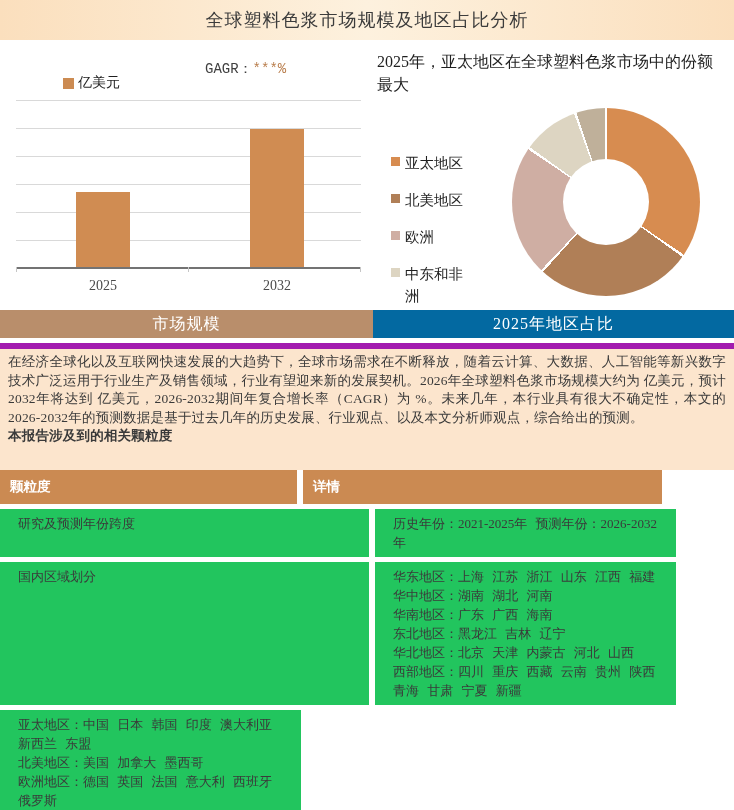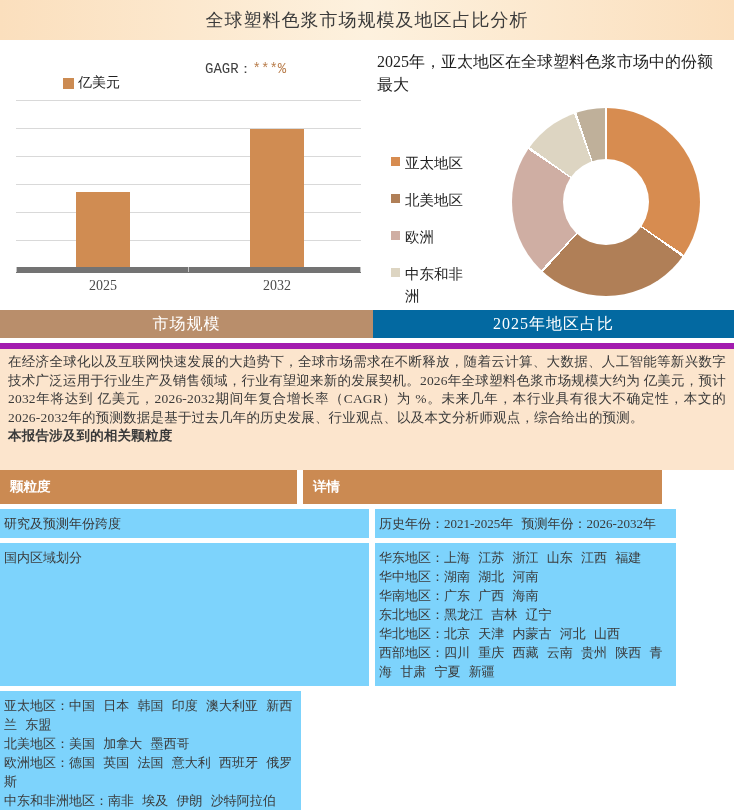--- a/index.html
+++ b/index.html
@@ -14,21 +14,21 @@
     background:linear-gradient(90deg,#fbdfbd 0%,#fdf1de 50%,#fbdfbd 100%);
   }
   .title-bar h1{margin:8px;font-size:18px;font-weight:400;color:#3c3c3c;letter-spacing:1px;}
   
   .charts-row{position:relative;height:268px;background:#ffffff;}
   .chart-left{position:absolute;left:0;top:0;width:367px;height:268px;}
   .bar-legend{position:absolute;left:55px;top:34px;display:flex;align-items:center;font-size:14px;color:#1f1f1f;margin-left:8px;}
   .legend-swatch{width:11px;height:11px;display:inline-block;margin-right:4px;}
   .gagr{position:absolute;left:205px;top:20px;font-size:14px;color:#3f3f3f;font-family:"Liberation Mono","DejaVu Sans Mono",monospace;}
   .gagr .stars{color:#b87c4a;}
-  .plot{position:absolute;left:16px;top:60px;width:345px;height:167px;border-bottom:6px solid #737373;}
+  .plot{position:absolute;left:16px;top:60px;width:345px;height:167px;border-bottom:2px solid #737373;}
   .gridline{position:absolute;left:0;width:100%;height:1px;background:#d9d9d9;}
   .bar{position:absolute;bottom:0;width:54px;background:#d08c52;}
   .tick{position:absolute;top:167px;width:1px;height:5px;background:#c6c6c6;}
   .x-label{position:absolute;top:178px;width:60px;text-align:center;font-size:14px;color:#4a4a4a;}
   .chart-right{position:absolute;left:367px;top:0;width:367px;height:268px;}
   .donut-title{margin:10px 8px 0 10px;font-size:16px;line-height:23px;color:#1f1f1f;}
   .pie-legend{position:absolute;left:12px;top:100px;list-style:none;margin:12px;padding:0;}
   .pie-legend li{display:flex;margin-bottom:15px;font-size:14.5px;color:#1f1f1f;}
   .pie-legend .marker{width:9px;height:9px;margin:5px 5px 0 0;flex:0 0 9px;}
   .pie-legend .lbl{width:62px;line-height:22px;}
@@ -46,21 +46,21 @@
   }
   .summary p{margin:0;font-size:13.5px;line-height:18.5px;color:#3a3a3a;text-align:justify;letter-spacing:0.2px;}
   .table-heading{margin:5px 0 0 0;text-align:center;font-size:13.5px;font-weight:bold;color:#111111;}
   
   .gran-table{margin-top:0;}
   .t-header{display:flex;height:34px;margin-bottom:5px;}
   .t-header .h-cell{background:#cb8a52;color:#ffffff;font-weight:bold;font-size:13.5px;display:flex;align-items:center;padding-left:10px;box-sizing:border-box;}
   .h-left{width:297px;margin-right:6px;}
   .h-right{width:359px;}
   .t-row{display:flex;margin-bottom:5px;}
-  .t-cell{background:#7dd3fc;box-sizing:border-box;padding:5px 4px;font-size:13px;line-height:19px;color:#3a3a3a;}
+  .t-cell{background:#22c55e;box-sizing:border-box;padding:5px 18px;font-size:13px;line-height:19px;color:#3a3a3a;}
   .c-left{width:369px;margin-right:6px;}
   .c-right{width:301px;word-spacing:5px;}
   .detail-line{min-height:19px;}
 </style>
 </head>
 <body>
 
 <header class="title-bar">
   <h1>全球塑料色浆市场规模及地区占比分析</h1>
 </header>

